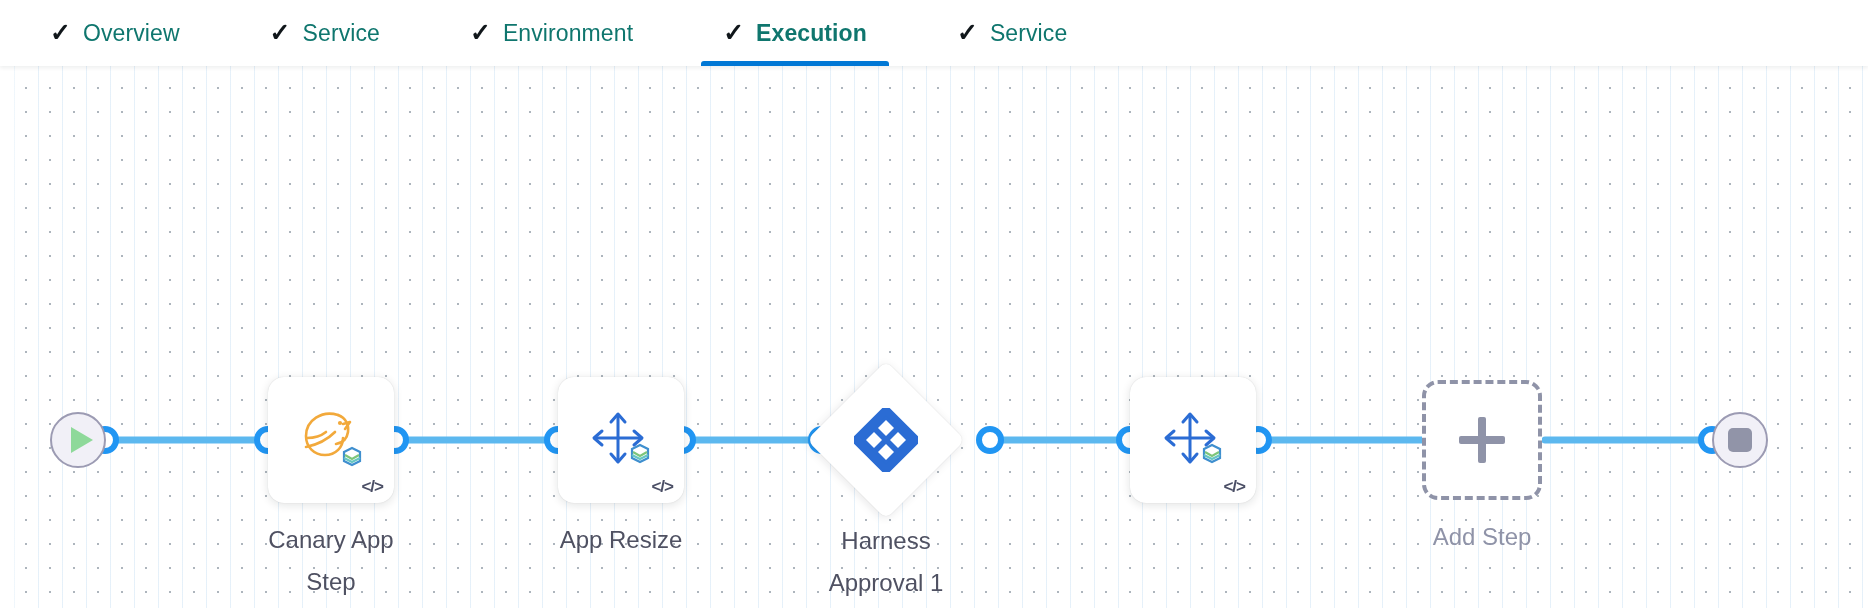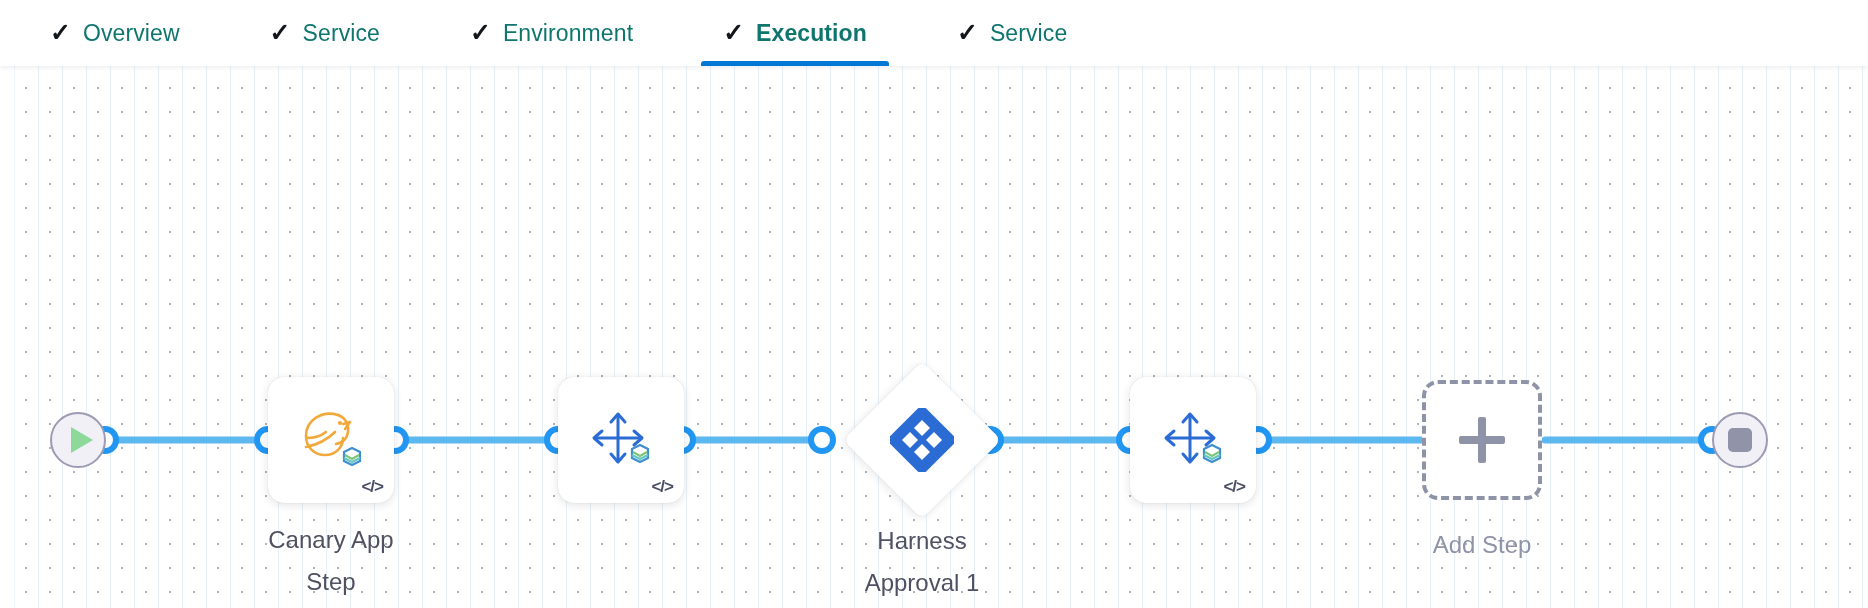--- a/index.html
+++ b/index.html
@@ -206,21 +206,21 @@
     left: 50%;
     transform: translateX(-50%);
     width: 190px;
     text-align: center;
     font-size: 24px;
     line-height: 42px;
     color: #4f5162;
     white-space: pre-line;
     pointer-events: none;
   }
-  .node-label.muted { color: #8f93a8; top: 136px; margin-top: 8px; }
+  .node-label.muted { color: #8f93a8; top: 136px; }
 </style>
 </head>
 <body>
 
 <div class="tabbar">
 
   <div class="tab">
     <span class="check">✓</span>
     <span class="tab-label">Overview</span>
 
@@ -322,23 +322,24 @@
           </g>
           <g fill="none" stroke-width="2.2">
             <path d="M48 44 L56 40 L64 44 L64 53 L56 57 L48 53 Z" stroke="#3f8fcf"></path>
             <path d="M48 50 L56 54 L64 50" stroke="#66c6c2"></path>
             <path d="M49 47 L56 51 L63 47" stroke="#7dc57a"></path>
           </g>
         </svg>
       </div>
       <div class="code-badge">&lt;/&gt;</div>
     </div>
-  </div>
-
-  <div class="node" style="left:866px; top:318px;">
+    <div class="node-label">App Resize</div>
+  </div>
+
+  <div class="node" style="left:830px; top:318px;">
     <div class="diamond">
       <div class="inner">
         <svg width="64" height="64" viewBox="0 0 64 64" xmlns="http://www.w3.org/2000/svg">
           <path d="M32 2 L62 32 L32 62 L2 32 Z" fill="#2b6cd4" rx="6" stroke="#2b6cd4" stroke-width="8" stroke-linejoin="round"></path>
           <g fill="#ffffff">
             <path d="M32 12 L40 20 L32 28 L24 20 Z"></path>
             <path d="M32 36 L40 44 L32 52 L24 44 Z"></path>
             <path d="M12 32 L20 24 L28 32 L20 40 Z"></path>
             <path d="M36 32 L44 24 L52 32 L44 40 Z"></path>
           </g>

